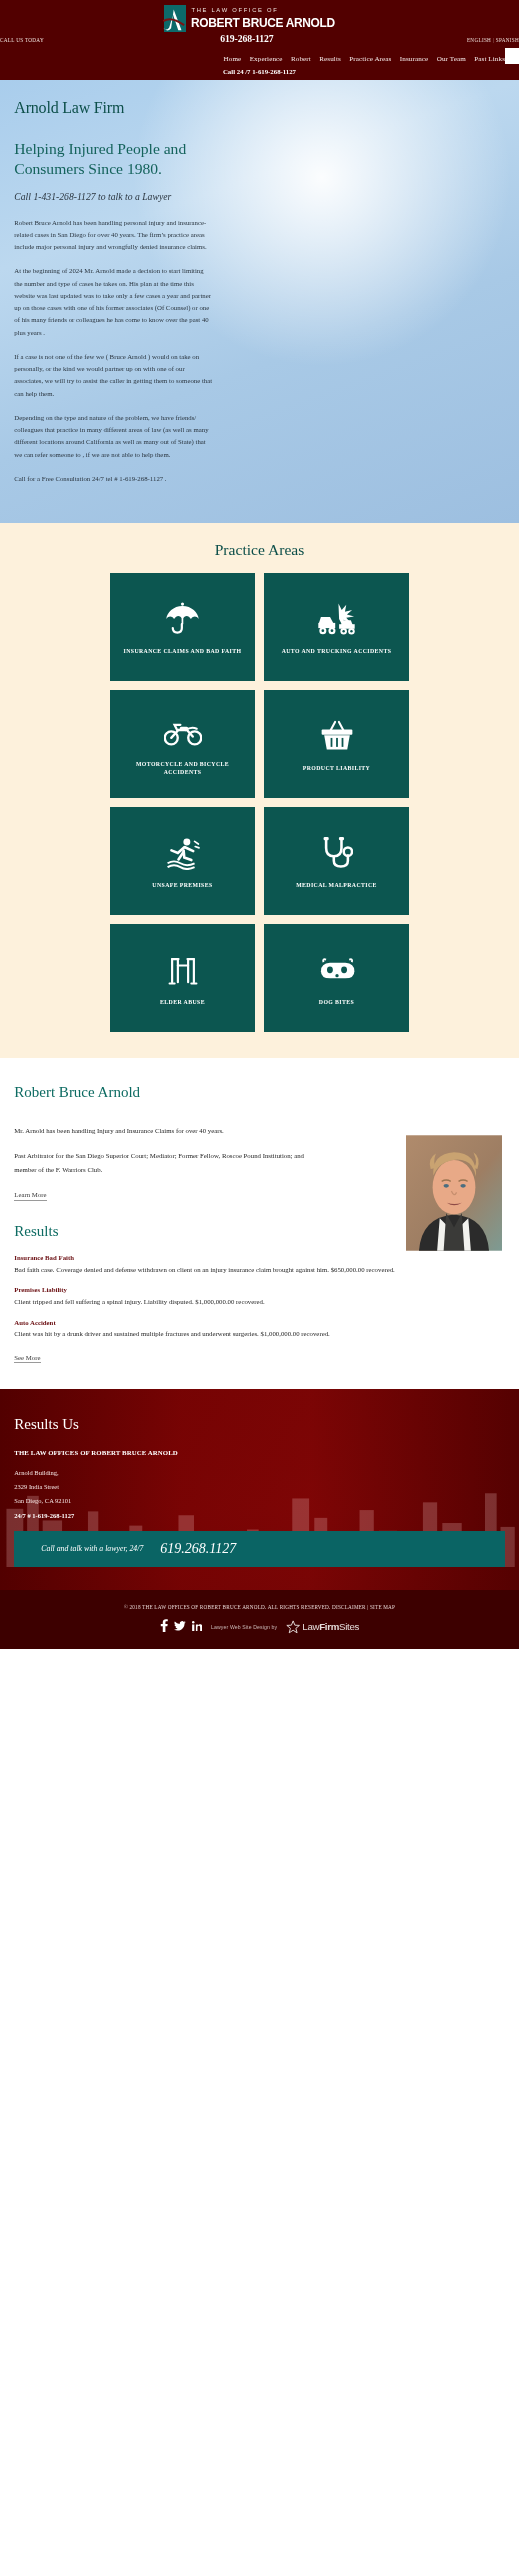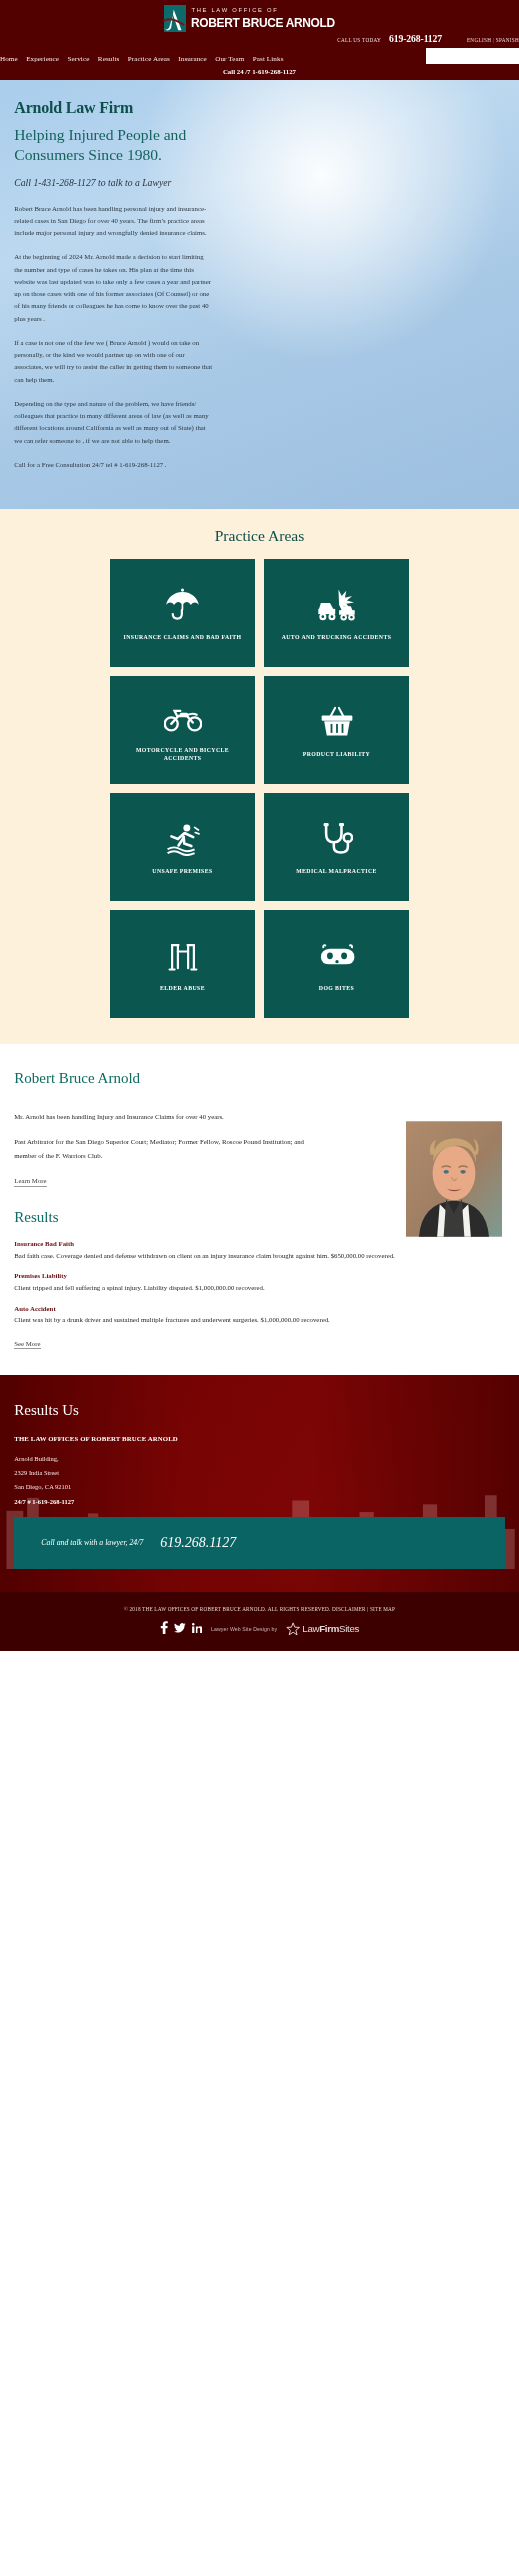--- a/index.html
+++ b/index.html
@@ -50,21 +50,21 @@
     font-size: 13.6px;
     font-weight: 700;
     letter-spacing: -0.4px;
     line-height: 15px;
     transform: scaleX(0.88);
     transform-origin: left center;
   }
   .call-row {
     display: flex;
     align-items: baseline;
-    justify-content: flex-end;
+    justify-content: space-between;
     gap: 7.8px;
     margin-top: 0.6px;
   }
   .call-label {
     color: #efe2dd;
     font-size: 5.2px;
     letter-spacing: 0.3px;
   }
   .call-number {
     color: #ffffff;
@@ -76,22 +76,22 @@
     color: #e8d7d2;
     font-size: 5.2px;
     letter-spacing: 0.3px;
     margin-left: 17px;
   }
   .lang .sep { opacity: .6; }
 
   
   .nav {
     background: #520000;
-    width: 426px;
-    text-align: left;
+    width: 505px;
+    text-align: right;
     padding: 3.9px 0 1.3px 0;
   }
   .nav ul { list-style: none; display: inline-flex; gap: 8.4px; }
   .nav li a {
     color: #f6eceb;
     text-decoration: none;
     font-size: 7.1px;
     letter-spacing: 0.1px;
     white-space: nowrap;
   }
@@ -110,23 +110,23 @@
     width: 519px;
     padding: 19.5px 14.3px 26px 14.3px;
     background:
       radial-gradient(circle at 62% 22%, rgba(255,255,255,.95) 0%, rgba(255,255,255,0) 40%),
       linear-gradient(160deg, #a9cdec 0%, #bcd8ef 30%, #a8c9e6 60%, #9dbfe0 100%);
     position: relative;
   }
   .hero h1 {
     color: #0d4f4a;
     font-size: 16px;
-    font-weight: 700;
+    font-weight: 400;
     letter-spacing: -0.2px;
-    margin-bottom: 8px;
+    margin-bottom: 22px;
   }
   .hero h2 {
     color: #15635c;
     font-size: 15.6px;
     font-weight: 400;
     line-height: 19.5px;
     max-width: 182px;
     margin-bottom: 11.7px;
   }
   .hero h3 {
@@ -295,21 +295,21 @@
   }
   .contact-phone {
     color: #ffffff;
     font-size: 6.5px;
     font-weight: 700;
     line-height: 14.3px;
     margin-bottom: 7.8px;
   }
   .cta-bar {
     background: #0a6464;
-    height: 52px;
+    height: 36px;
     display: flex;
     align-items: center;
     padding-left: 27px;
     gap: 17px;
     cursor: pointer;
   }
   .cta-text {
     color: #ffffff;
     font-size: 7.8px;
     font-style: italic;
@@ -385,21 +385,21 @@
       <span class="sep">|</span>
       <span>SPANISH</span>
     </span>
   </div>
 </header>
 
 <nav class="nav">
   <ul>
     <li><a href="#">Home</a></li>
     <li><a href="#">Experience</a></li>
-    <li><a href="#">Service</a></li>
+    <li><a href="#">Robert</a></li>
     <li><a href="#">Results</a></li>
     <li><a href="#">Practice Areas</a></li>
     <li><a href="#">Insurance</a></li>
     <li><a href="#">Our Team</a></li>
     <li><a href="#">Past Links</a></li>
   </ul>
 </nav>
 <div class="nav-call">Call 24 /7 1-619-268-1127</div>
 
 <section class="hero">

